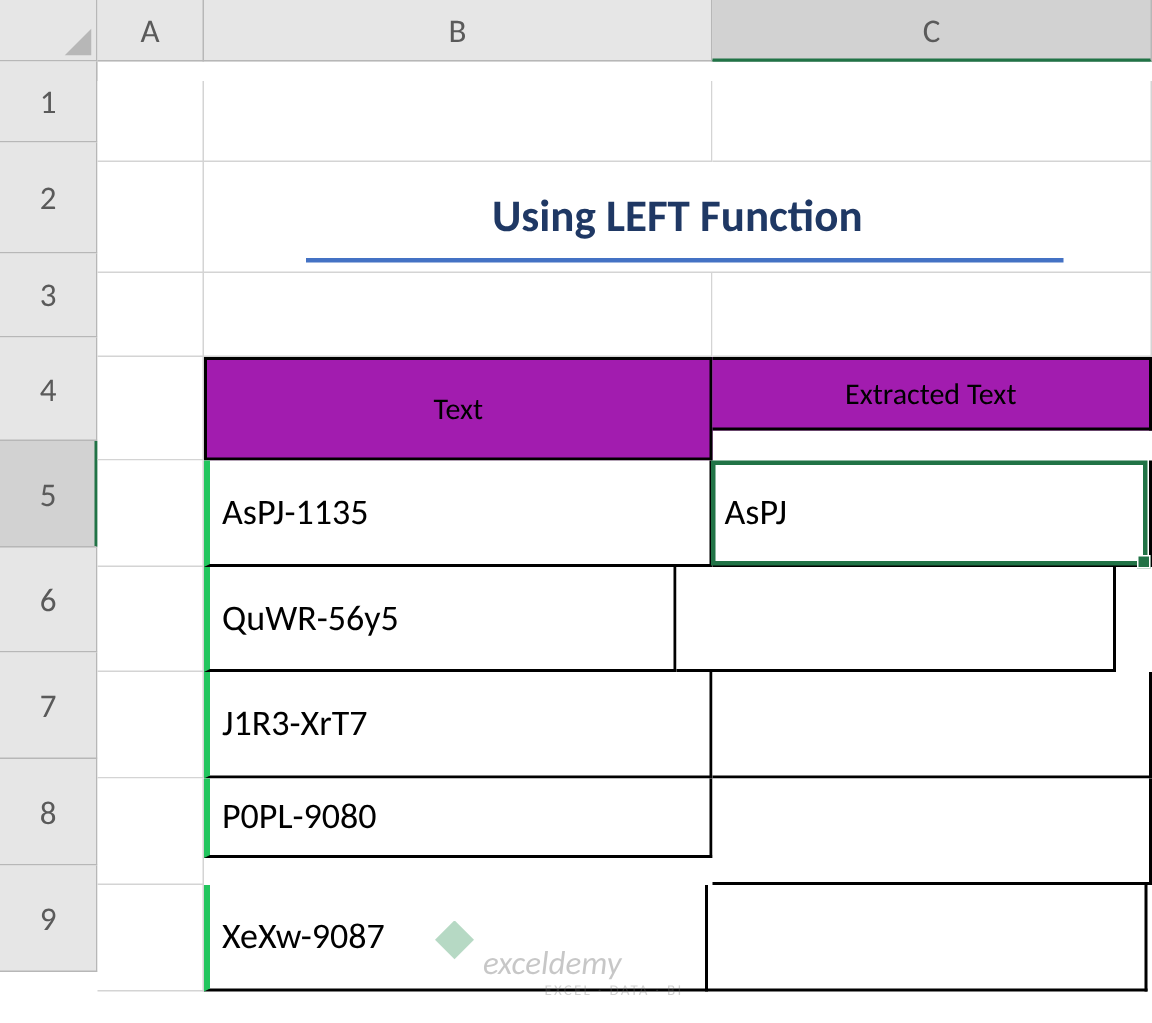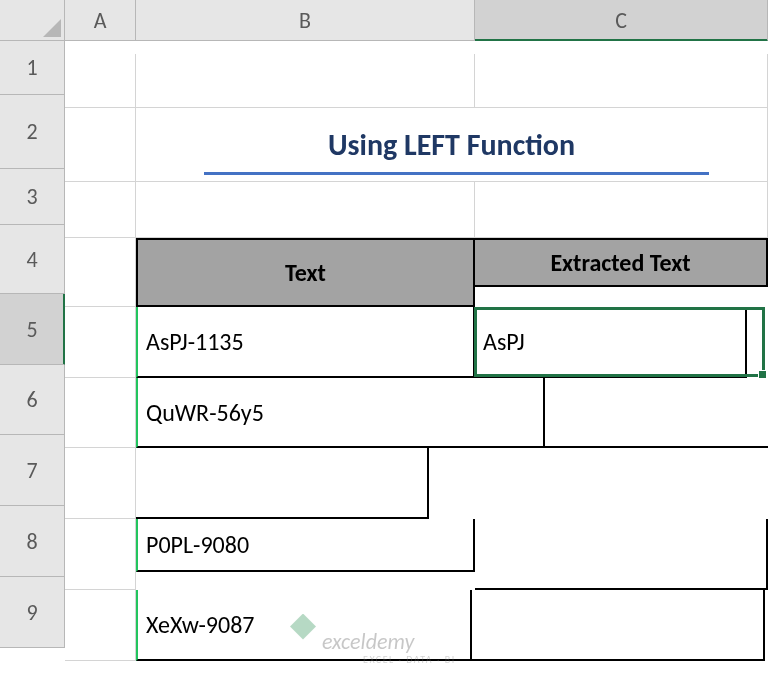--- a/index.html
+++ b/index.html
@@ -114,32 +114,32 @@
   }
   .title-underline {
     position: absolute;
     left: 68px; right: 58px;
     bottom: 6px;
     height: 3px;
     background: #4472c4;
   }
   
   .th {
-    background: #a3a3a3;
-    font-weight: 700;
-    font-size: 24px;
+    background: #a21caf;
+    font-weight: 400;
+    font-size: 20px;
     justify-content: center;
     border-top: 2px solid #000;
     border-left: 2px solid #000;
     border-right: 2px solid #000;
     border-bottom: 2px solid #000;
     color: #000;
   }
   .td {
-    border-left: 2px solid #22c55e;
+    border-left: 4px solid #22c55e;
     border-right: 2px solid #000;
     border-bottom: 2px solid #000;
     font-size: 24px;
     color: #000;
   }
   
   .active-outline {
     position: absolute;
     border: 3px solid #217346;
     pointer-events: none;
@@ -265,37 +265,40 @@
       <div class="cell th" style="width:293px;height:49px;border-left:none">
           <span>Extracted Text</span>
         </div>
     </div>
 
     <div class="row">
       <div class="cell" style="width:71px;height:71px"></div>
       <div class="cell td" style="width:339px;height:71px">
           <span>AsPJ-1135</span>
         </div>
-      <div class="cell td" style="width:272px;height:71px;border-left:none">
+      <div class="cell td" style="width:293px;height:71px;border-left:none">
           <span>AsPJ</span>
         </div>
     </div>
 
     <div class="row">
       <div class="cell" style="width:71px;height:70px"></div>
-      <div class="cell td" style="width:409px;height:70px">
+      <div class="cell td" style="width:315px;height:70px">
           <span>QuWR-56y5</span>
         </div>
       <div class="cell td" style="width:293px;height:70px;border-left:none">
           <span></span>
         </div>
     </div>
 
     <div class="row">
       <div class="cell" style="width:71px;height:71px"></div>
+      <div class="cell td" style="width:339px;height:71px">
+          <span>J1R3-XrT7</span>
+        </div>
       <div class="cell td" style="width:293px;height:71px;border-left:none">
           <span></span>
         </div>
     </div>
 
     <div class="row">
       <div class="cell" style="width:71px;height:71px"></div>
       <div class="cell td" style="width:339px;height:53px">
           <span>P0PL-9080</span>
         </div>

